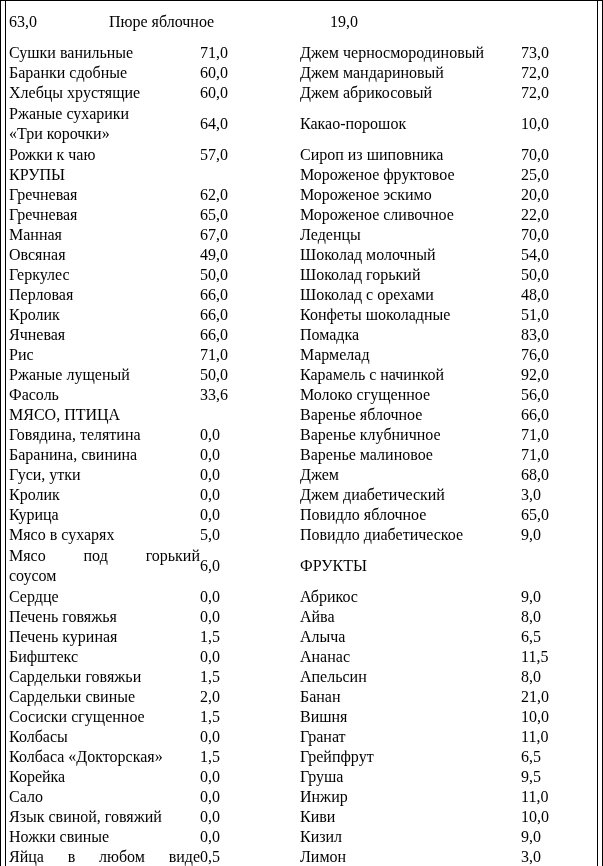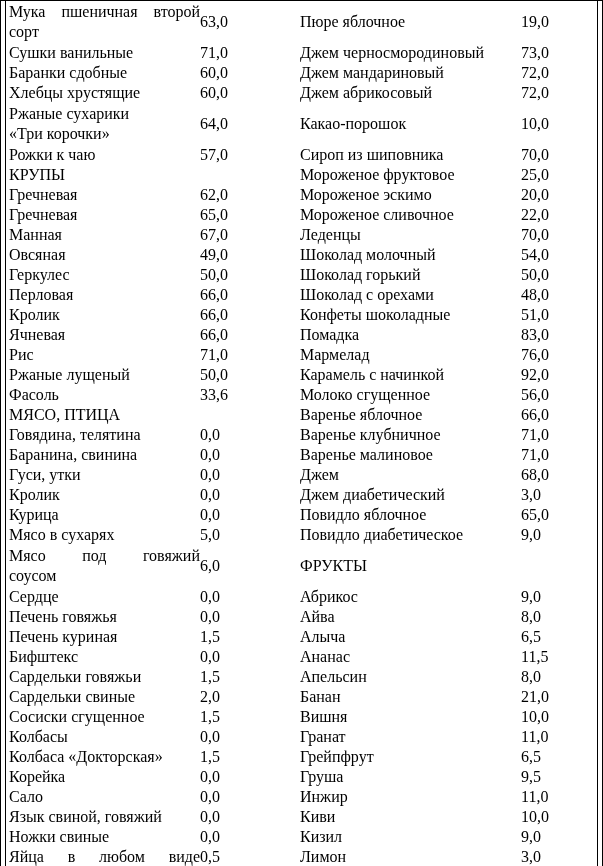--- a/index.html
+++ b/index.html
@@ -70,24 +70,20 @@
   }
 </style>
 </head>
 <body>
 
 <div class="sheet">
   <div class="edge-left"></div>
   <div class="edge-right"></div>
   <div class="rows">
       <div class="row tall">
-        <div class="cell lname">
-          <div class="line stretch">Мука пшеничная второй</div>
-          <div class="line">сорт</div>
-        </div>
         <div class="cell lval val">63,0</div>
         <div class="cell rname">
           <div class="line">Пюре яблочное</div>
         </div>
         <div class="cell rval val">19,0</div>
       </div>
       <div class="row">
         <div class="cell lname">
           <div class="line">Сушки ванильные</div>
         </div>
@@ -323,21 +319,21 @@
           <div class="line">Мясо в сухарях</div>
         </div>
         <div class="cell lval val">5,0</div>
         <div class="cell rname">
           <div class="line">Повидло диабетическое</div>
         </div>
         <div class="cell rval val">9,0</div>
       </div>
       <div class="row tall">
         <div class="cell lname">
-          <div class="line stretch">Мясо под говяжий</div>
+          <div class="line stretch">Мясо под горький</div>
           <div class="line">соусом</div>
         </div>
         <div class="cell lval val">6,0</div>
         <div class="cell rname">
           <div class="line">ФРУКТЫ</div>
         </div>
         <div class="cell rval val"></div>
       </div>
       <div class="row">
         <div class="cell lname">

